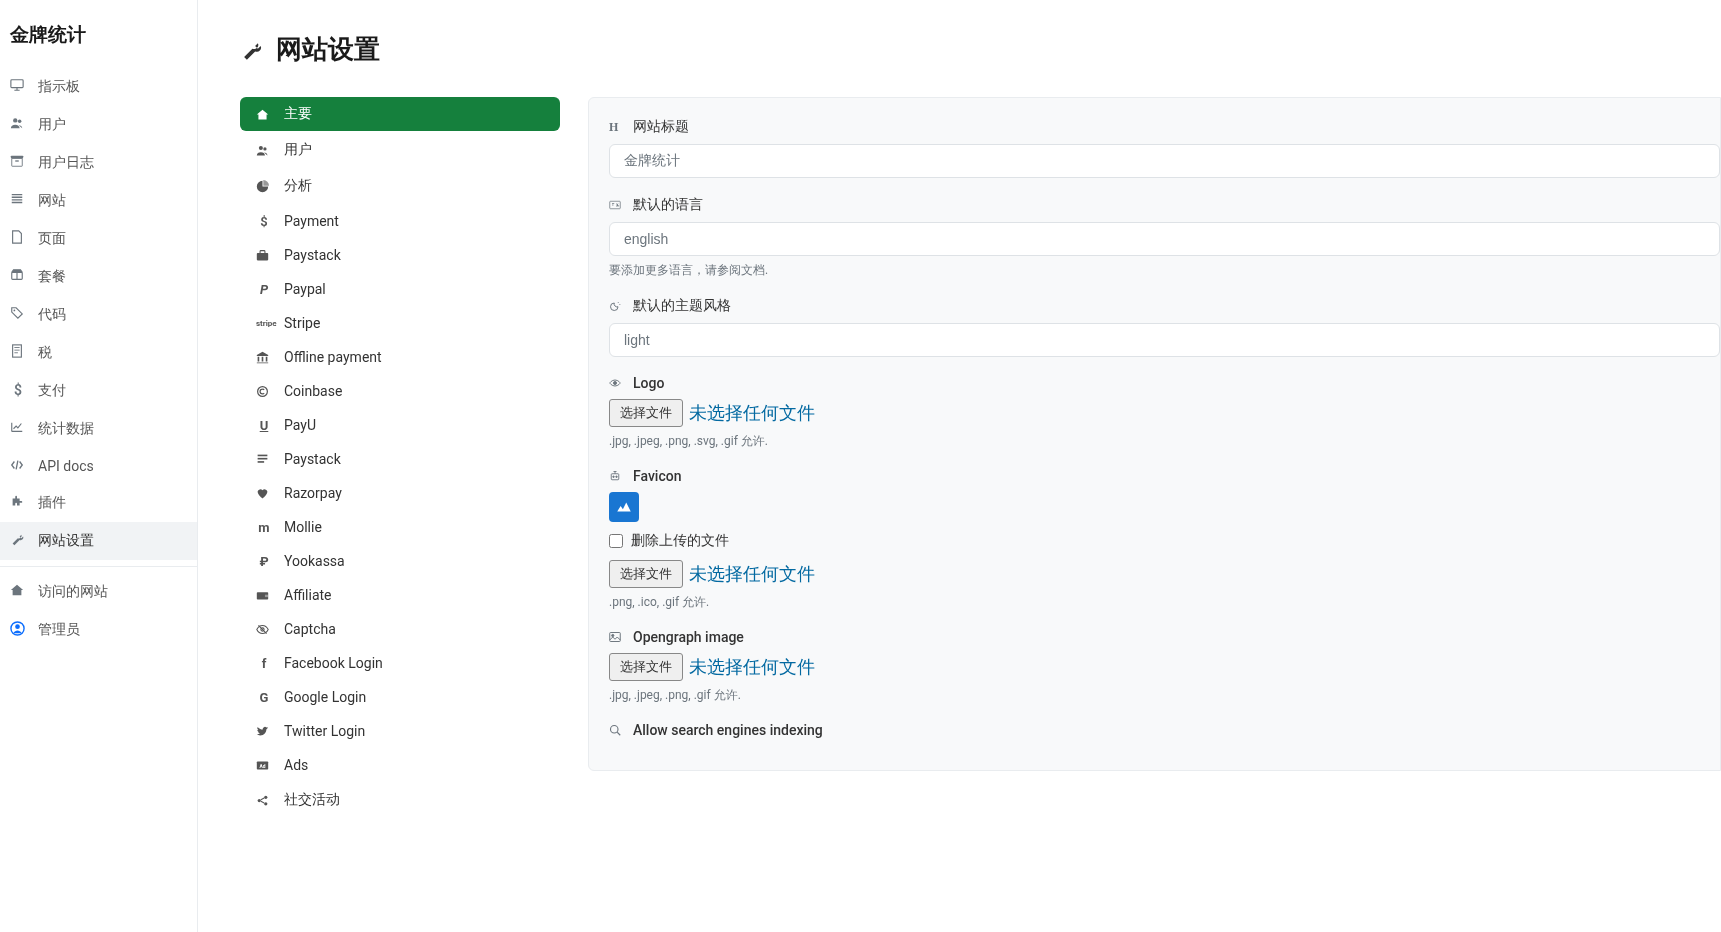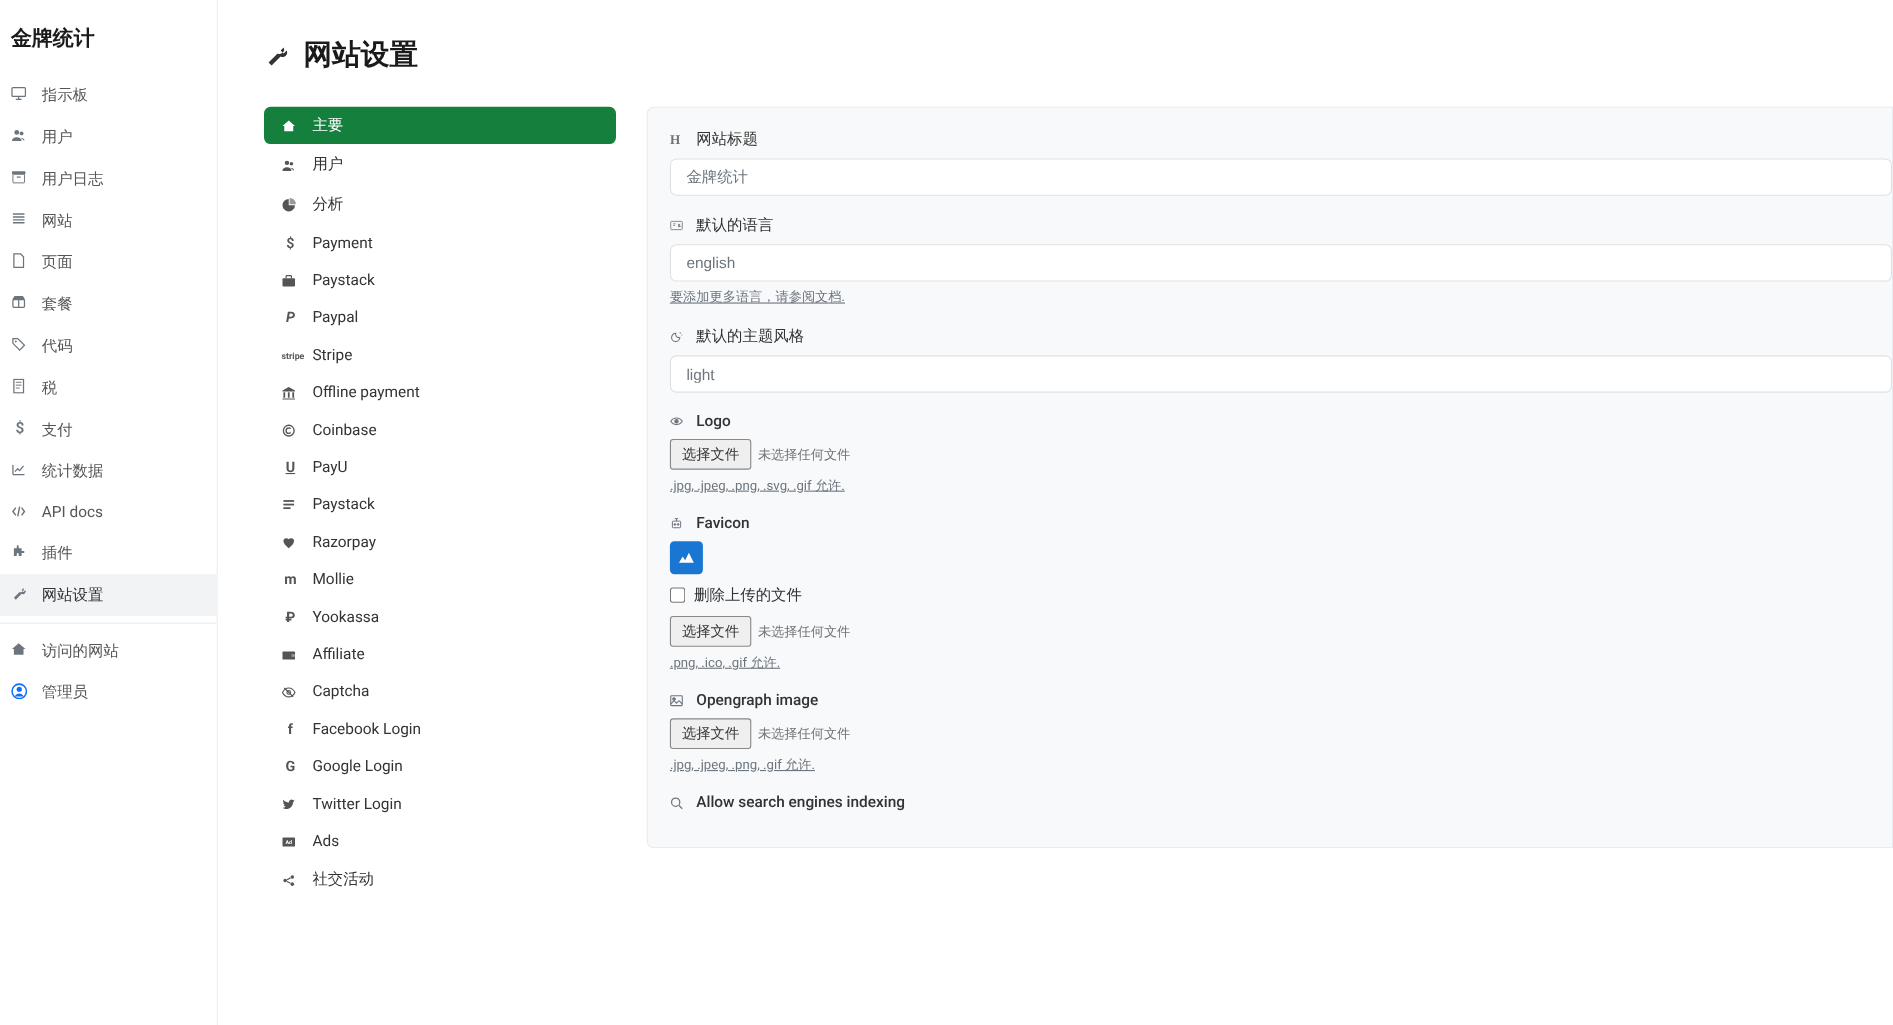--- a/index.html
+++ b/index.html
@@ -20,24 +20,24 @@
 .tabs { width: 320px; flex-shrink: 0; }
 .tab-item { display: flex; align-items: center; gap: 12px; padding: 8px 16px; border-radius: 6px; cursor: pointer; color: #333; margin-bottom: 2px; }
 .tab-item.active { background: #15803d; color: #fff; }
 .tab-item.active .icon { color: #fff; }
 .tab-item .icon { width: 16px; text-align: center; color: #555; flex-shrink: 0; font-size: 13px; }
 .form-panel { flex: 1; background: #f8f9fa; border: 1px solid #e9ecef; border-radius: 6px 0 0 6px; padding: 20px 0 20px 20px; min-width: 0; }
 .form-group { margin-bottom: 18px; }
 .form-label { display: flex; align-items: center; gap: 10px; font-size: 14px; color: #333; margin-bottom: 8px; font-weight: 500; }
 .form-label .icon { width: 14px; color: #6c757d; font-size: 12px; }
 .form-control { width: 100%; padding: 8px 14px; border: 1px solid #dee2e6; border-radius: 6px; font-size: 14px; background: #fff; color: #6c757d; }
-.form-hint { font-size: 12px; color: #6c757d; margin-top: 6px; text-decoration: underline; }
+.form-hint { font-size: 12px; color: #6c757d; margin-top: 6px; }
 .file-row { display: flex; align-items: center; gap: 6px; }
 .file-btn { background: #efefef; border: 1px solid #888; border-radius: 3px; padding: 4px 10px; font-size: 13px; cursor: pointer; color: #333; text-align: center; }
-.file-text { font-size: 12px; color: #737373; }
+.file-text { font-size: 18px; color: #0369a1; }
 .favicon-preview { width: 30px; height: 30px; background: #1976d2; border-radius: 4px; display: flex; align-items: center; justify-content: center; margin-bottom: 10px; }
 .favicon-preview svg { width: 18px; height: 18px; }
 .checkbox-row { display: flex; align-items: center; gap: 8px; margin-bottom: 10px; }
 .checkbox-row input { width: 14px; height: 14px; }
 .checkbox-row label { font-size: 14px; color: #333; }
 svg { display: block; }
 </style>
 </head>
 <body>
 

